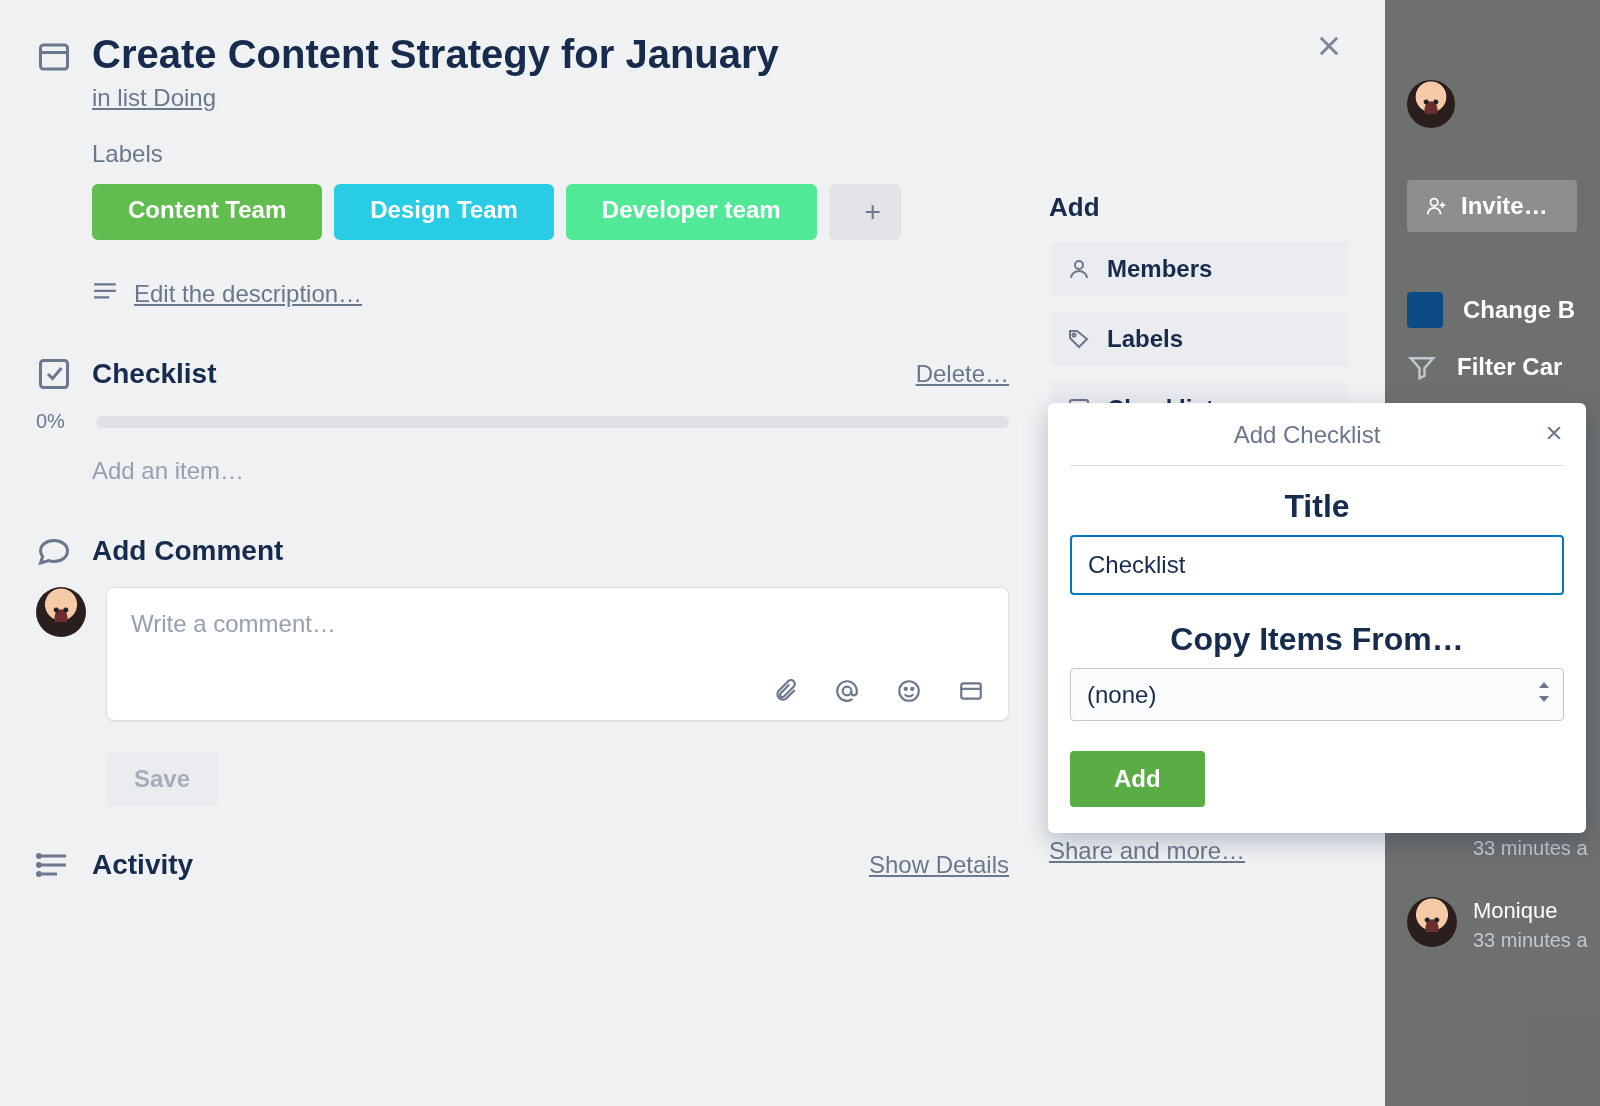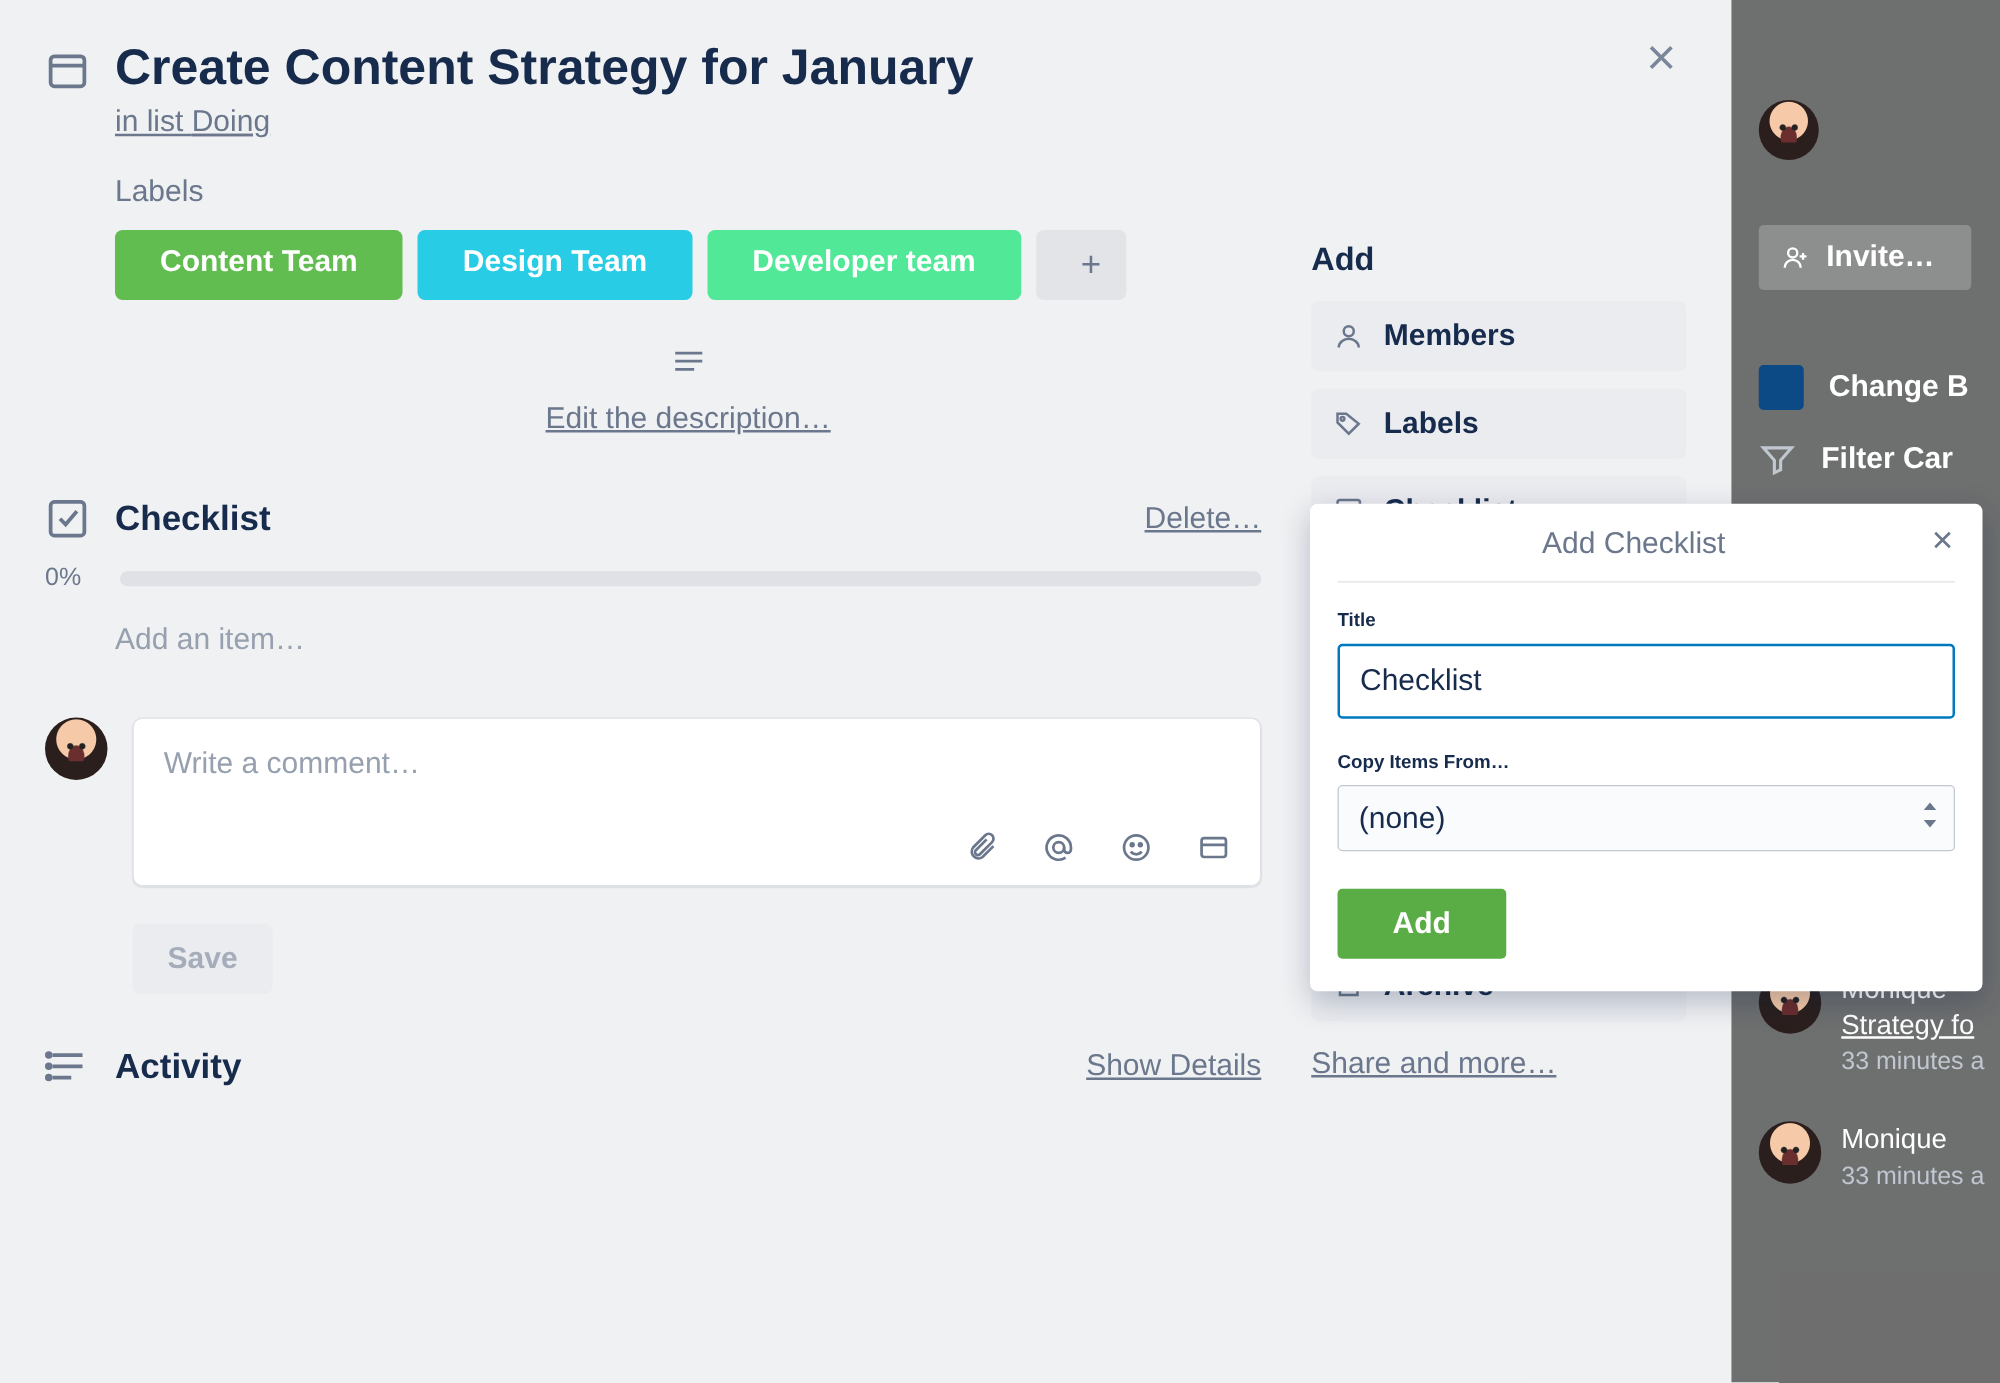--- a/index.html
+++ b/index.html
@@ -38,21 +38,21 @@
 
 .section-label { font-size: 24px; color: #6b778c; margin-left: 56px; margin-bottom: 16px; }
 
 .labels-row { display: flex; gap: 12px; margin-left: 56px; margin-bottom: 40px; }
 .label-chip { padding: 12px 36px; border-radius: 6px; font-size: 24px; font-weight: 600; color: #fff; cursor: pointer; }
 .label-green { background: #61bd4f; }
 .label-blue { background: #29cce5; }
 .label-lime { background: #51e898; }
 .label-add { background: #e2e4e8; color: #6b778c; width: 52px; text-align: center; font-size: 28px; font-weight: 400; }
 
-.desc-row { display: flex; gap: 16px; margin-left: 56px; margin-bottom: 48px; align-items: center; flex-direction: column; }
+.desc-row { display: flex; gap: 16px; margin-left: 56px; margin-bottom: 48px; align-items: center; }
 .desc-icon { color: #6b778c; }
 .desc-icon svg { width: 26px; height: 20px; }
 .desc-link { font-size: 24px; color: #6b778c; text-decoration: underline; cursor: pointer; }
 
 .section-head { display: flex; align-items: center; gap: 20px; margin-bottom: 18px; }
 .section-head-icon { width: 36px; height: 36px; color: #6b778c; }
 .section-head-icon svg { width: 36px; height: 36px; }
 .section-head-title { font-size: 28px; font-weight: 700; color: #172b4d; flex: 1; }
 .section-head-link { font-size: 24px; color: #6b778c; text-decoration: underline; cursor: pointer; }
 
@@ -88,21 +88,21 @@
   width: 538px;
   background: #fff;
   border-radius: 6px;
   box-shadow: 0 8px 24px rgba(9,30,66,.25);
   padding: 18px 22px 26px;
   z-index: 50;
 }
 .popup-head { display: flex; align-items: center; border-bottom: 1px solid #dfe1e6; padding-bottom: 16px; margin-bottom: 22px; }
 .popup-title { flex: 1; text-align: center; font-size: 24px; color: #6b778c; }
 .popup-close { color: #6b778c; cursor: pointer; font-size: 24px; }
-.popup-label { font-size: 15px; font-weight: 700; color: #172b4d; margin-bottom: 10px; }
+.popup-label { font-size: 32px; font-weight: 700; color: #172b4d; margin-bottom: 10px; text-align: center; }
 .popup-input { width: 100%; border: 2px solid #0079bf; border-radius: 4px; padding: 14px 16px; font-size: 24px; color: #172b4d; margin-bottom: 26px; outline: none; }
 .popup-select { width: 100%; border: 1px solid #c1c7d0; background: #fafbfc; border-radius: 4px; padding: 12px 16px; font-size: 24px; color: #172b4d; margin-bottom: 30px; appearance: none; position: relative; }
 .select-wrap { position: relative; }
 .select-caret { position: absolute; right: 14px; top: 14px; color: #6b778c; pointer-events: none; }
 .popup-add { background: #5aac44; color: #fff; border: none; border-radius: 4px; padding: 14px 44px; font-size: 24px; font-weight: 700; cursor: pointer; }
 
 
 .bg-strip {
   position: absolute;
   top: 0; left: 1385px;
@@ -222,20 +222,28 @@
         </div>
         <div class="section-head-title">Checklist</div>
         <a class="section-head-link">Delete…</a>
       </div>
       <div class="progress-row">
         <span class="progress-pct">0%</span>
         <div class="progress-bar"></div>
       </div>
       <div class="add-item">Add an item…</div>
 
+      <div class="section-head">
+        <div class="section-head-icon">
+          <svg viewBox="0 0 24 24" fill="none" stroke="currentColor" stroke-width="2">
+              <path d="M21 12c0 4-4 7-9 7-1.2 0-2.4-.2-3.4-.6L3 20l1.4-4.2C3.5 14.6 3 13.3 3 12c0-4 4-7 9-7s9 3 9 7z"></path>
+            </svg>
+        </div>
+        <div class="section-head-title">Add Comment</div>
+      </div>
       <div class="comment-row">
         <div class="avatar"></div>
         <div class="comment-box">
           <div class="comment-placeholder">Write a comment…</div>
           <div class="comment-tools">
             <span><svg viewBox="0 0 24 24" fill="none" stroke="currentColor" stroke-width="2">
                   <path d="M21 11l-8 8a5 5 0 01-7-7l9-9a3.5 3.5 0 015 5l-9 9a2 2 0 01-3-3l8-8"></path>
                 </svg></span>
             <span><svg viewBox="0 0 24 24" fill="none" stroke="currentColor" stroke-width="2">
                   <circle cx="12" cy="12" r="4"></circle>

